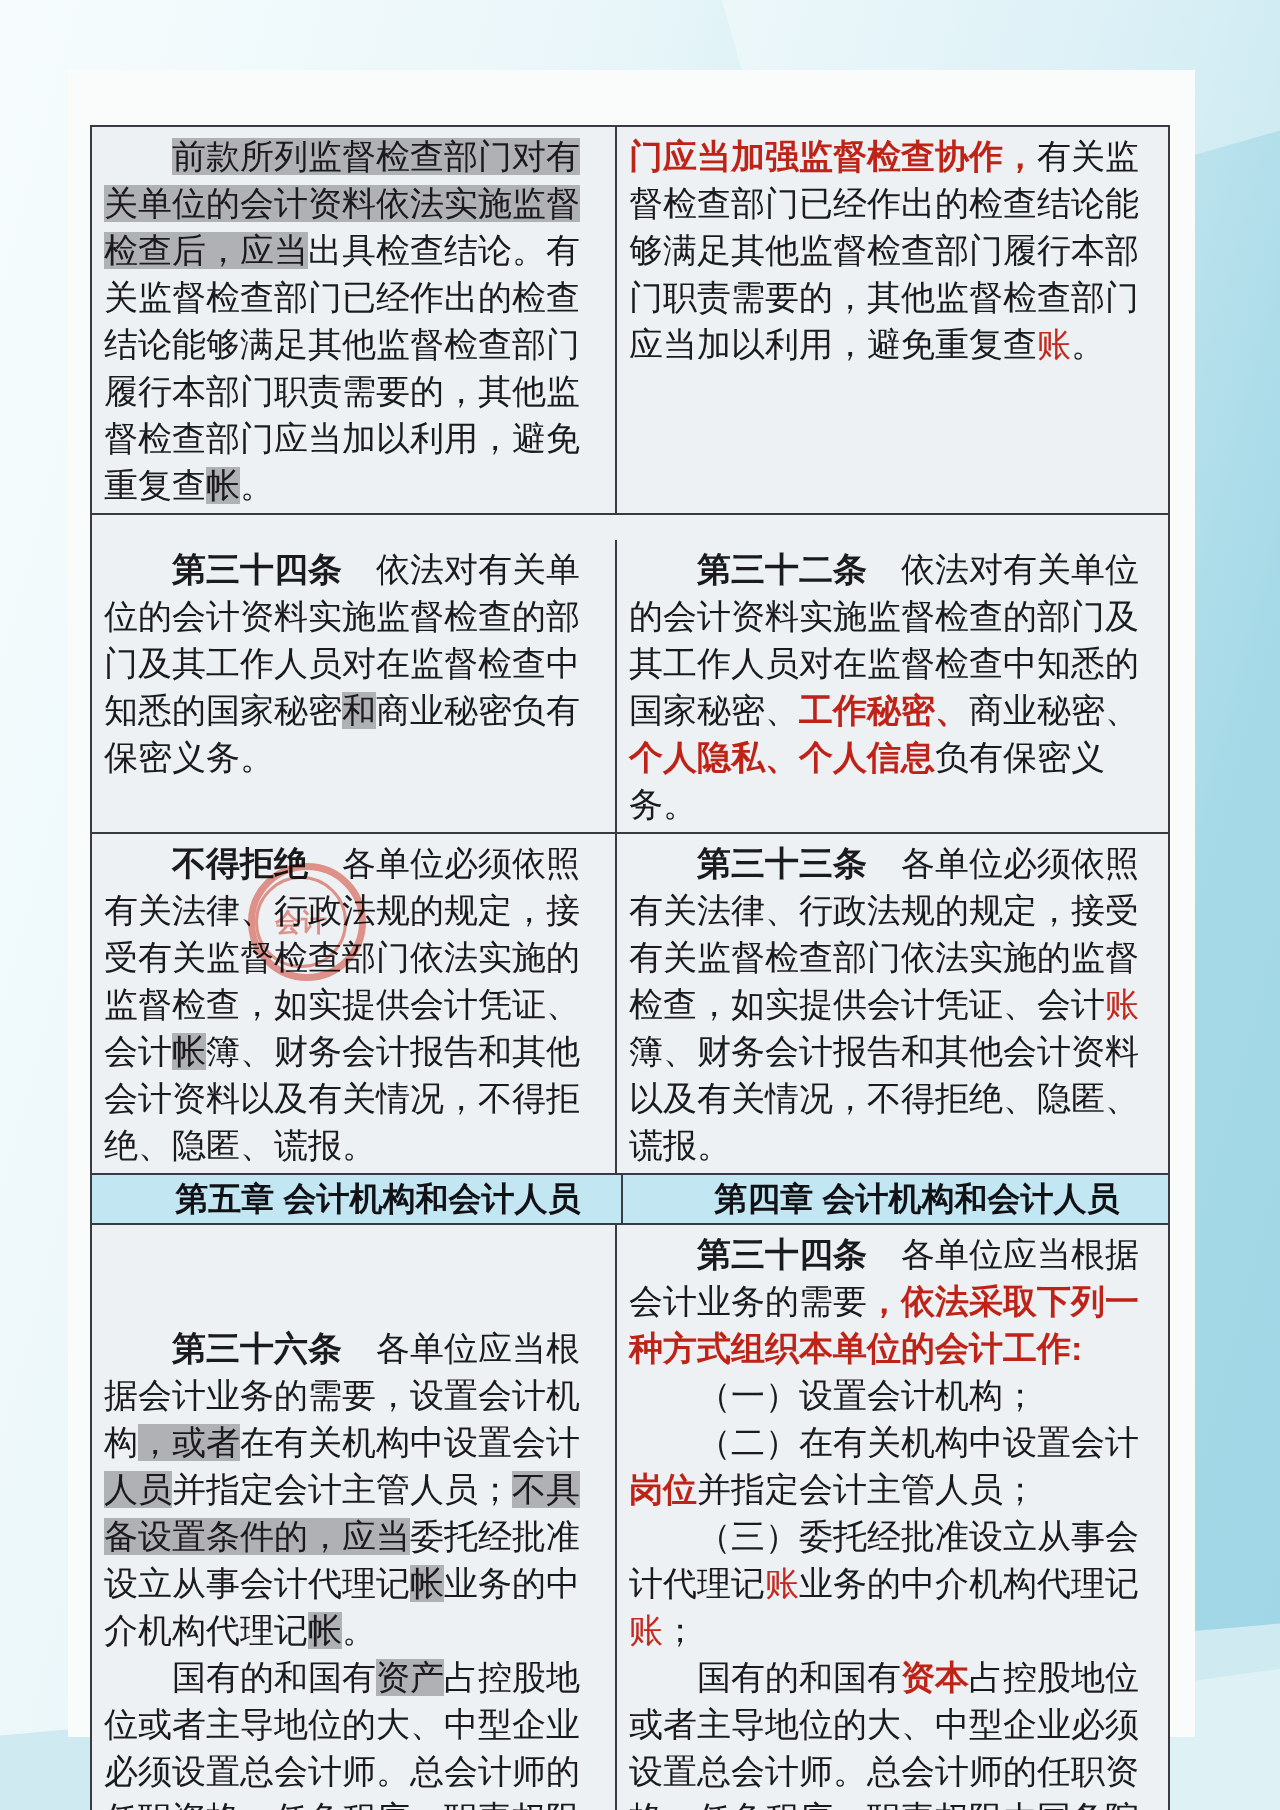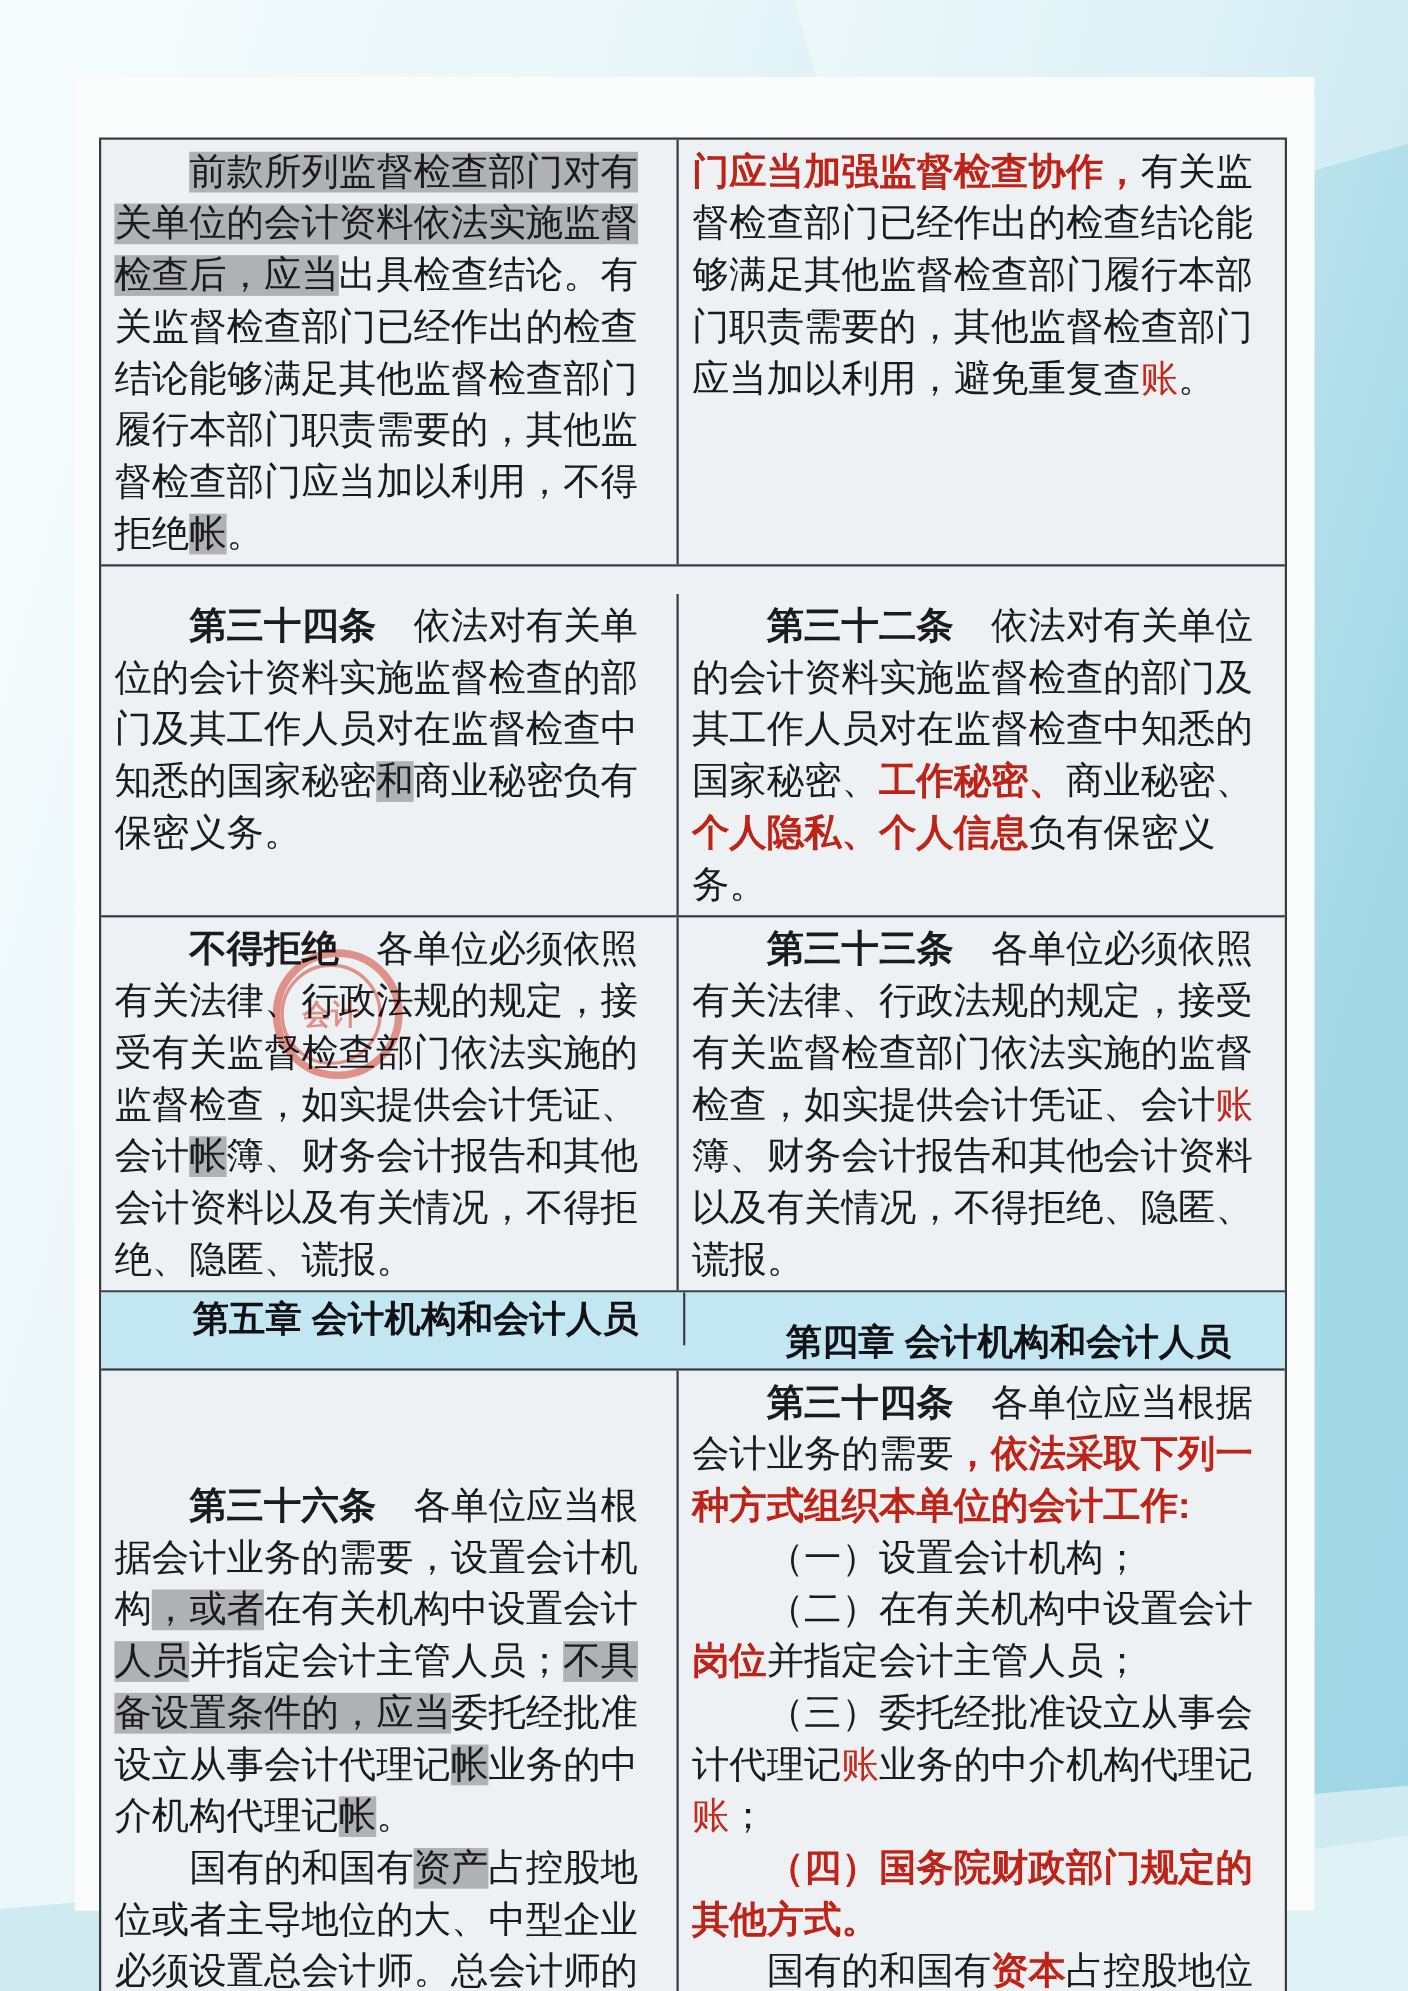--- a/index.html
+++ b/index.html
@@ -43,21 +43,21 @@
   .seg.redbold{color:#bf2318;font-weight:700;font-family:"Liberation Sans","DejaVu Sans",sans-serif;}
   .seg.bold{font-weight:700;font-family:"Liberation Sans","DejaVu Sans",sans-serif;}
   .chapter-row{display:flex;border-bottom:2px solid #3a3a42;background:#c2e6f2;}
   .chapter-cell{
     box-sizing:border-box;height:48px;display:flex;align-items:center;justify-content:center;
     font-size:33px;font-weight:700;color:#121216;
     font-family:"Liberation Sans","DejaVu Sans",sans-serif;
     padding-left:43px;
   }
   .chapter-cell.left{width:543px;border-right:2px solid #3a3a42;}
-  .chapter-cell.right{width:558px;margin-top:21px;}
+  .chapter-cell.right{width:558px;}
 
   
   .watermark{
     position:absolute;left:240px;top:845px;width:940px;height:230px;z-index:3;
     color:#e03a2a;opacity:.52;mix-blend-mode:multiply;pointer-events:none;
   }
   .wm-seal{
     position:absolute;left:8px;top:18px;width:118px;height:118px;border:7px solid currentColor;
     border-radius:50%;box-sizing:border-box;display:flex;align-items:center;justify-content:flex-start;
   }
@@ -77,21 +77,21 @@
 
 <div class="bg-wedge w3"></div>
 <div class="bg-wedge w1"></div>
 <div class="bg-wedge w2"></div>
 
 <div class="card">
   <div class="tbl">
 
     <div class="row r1">
       <div class="cell left">
-          <p class="para ind"><span class="seg hl">前款所列监督检查部门对有关单位的会计资料依法实施监督检查后，应当</span><span class="seg">出具检查结论。有关监督检查部门已经作出的检查结论能够满足其他监督检查部门履行本部门职责需要的，其他监督检查部门应当加以利用，不得拒绝</span><span class="seg hl">帐</span><span class="seg">。</span></p>
+          <p class="para ind"><span class="seg hl">前款所列监督检查部门对有关单位的会计资料依法实施监督检查后，应当</span><span class="seg">出具检查结论。有关监督检查部门已经作出的检查结论能够满足其他监督检查部门履行本部门职责需要的，其他监督检查部门应当加以利用，避免重复查</span><span class="seg hl">帐</span><span class="seg">。</span></p>
         </div>
       <div class="cell right">
           <p class="para"><span class="seg redbold">门应当加强监督检查协作，</span><span class="seg">有关监督检查部门已经作出的检查结论能够满足其他监督检查部门履行本部门职责需要的，其他监督检查部门应当加以利用，避免重复查</span><span class="seg red">账</span><span class="seg">。</span></p>
         </div>
     </div>
 
     <div class="row r2">
       <div class="cell left">
           <p class="para ind"><span class="seg bold">第三十四条</span><span class="seg">　依法对有关单位的会计资料实施监督检查的部门及其工作人员对在监督检查中知悉的国家秘密</span><span class="seg hl">和</span><span class="seg">商业秘密负有保密义务。</span></p>
         </div>
@@ -117,21 +117,20 @@
     <div class="row r4">
       <div class="cell left gap-top">
           <p class="para ind"><span class="seg bold">第三十六条</span><span class="seg">　各单位应当根据会计业务的需要，设置会计机构</span><span class="seg hl">，或者</span><span class="seg">在有关机构中设置会计</span><span class="seg hl">人员</span><span class="seg">并指定会计主管人员；</span><span class="seg hl">不具备设置条件的，应当</span><span class="seg">委托经批准设立从事会计代理记</span><span class="seg hl">帐</span><span class="seg">业务的中介机构代理记</span><span class="seg hl">帐</span><span class="seg">。</span></p>
           <p class="para ind"><span class="seg">国有的和国有</span><span class="seg hl">资产</span><span class="seg">占控股地位或者主导地位的大、中型企业必须设置总会计师。总会计师的任职资格、任免程序、职责权限由国务院规定。</span></p>
         </div>
       <div class="cell right">
           <p class="para ind"><span class="seg bold">第三十四条</span><span class="seg">　各单位应当根据会计业务的需要</span><span class="seg redbold">，依法采取下列一种方式组织本单位的会计工作:</span></p>
           <p class="para ind"><span class="seg">（一）设置会计机构；</span></p>
           <p class="para ind"><span class="seg">（二）在有关机构中设置会计</span><span class="seg redbold">岗位</span><span class="seg">并指定会计主管人员；</span></p>
           <p class="para ind"><span class="seg">（三）委托经批准设立从事会计代理记</span><span class="seg red">账</span><span class="seg">业务的中介机构代理记</span><span class="seg red">账</span><span class="seg">；</span></p>
-          <p class="para ind"><span class="seg redbold">（四）国务院财政部门规定的其他方式。</span></p>
           <p class="para ind"><span class="seg">国有的和国有</span><span class="seg redbold">资本</span><span class="seg">占控股地位或者主导地位的大、中型企业必须设置总会计师。总会计师的任职资格、任免程序、职责权限由国务院规定。</span></p>
         </div>
     </div>
 
   </div>
 </div>
 
 <div class="watermark">
   <div class="wm-seal">
     <div class="wm-seal-inner">会计</div>

